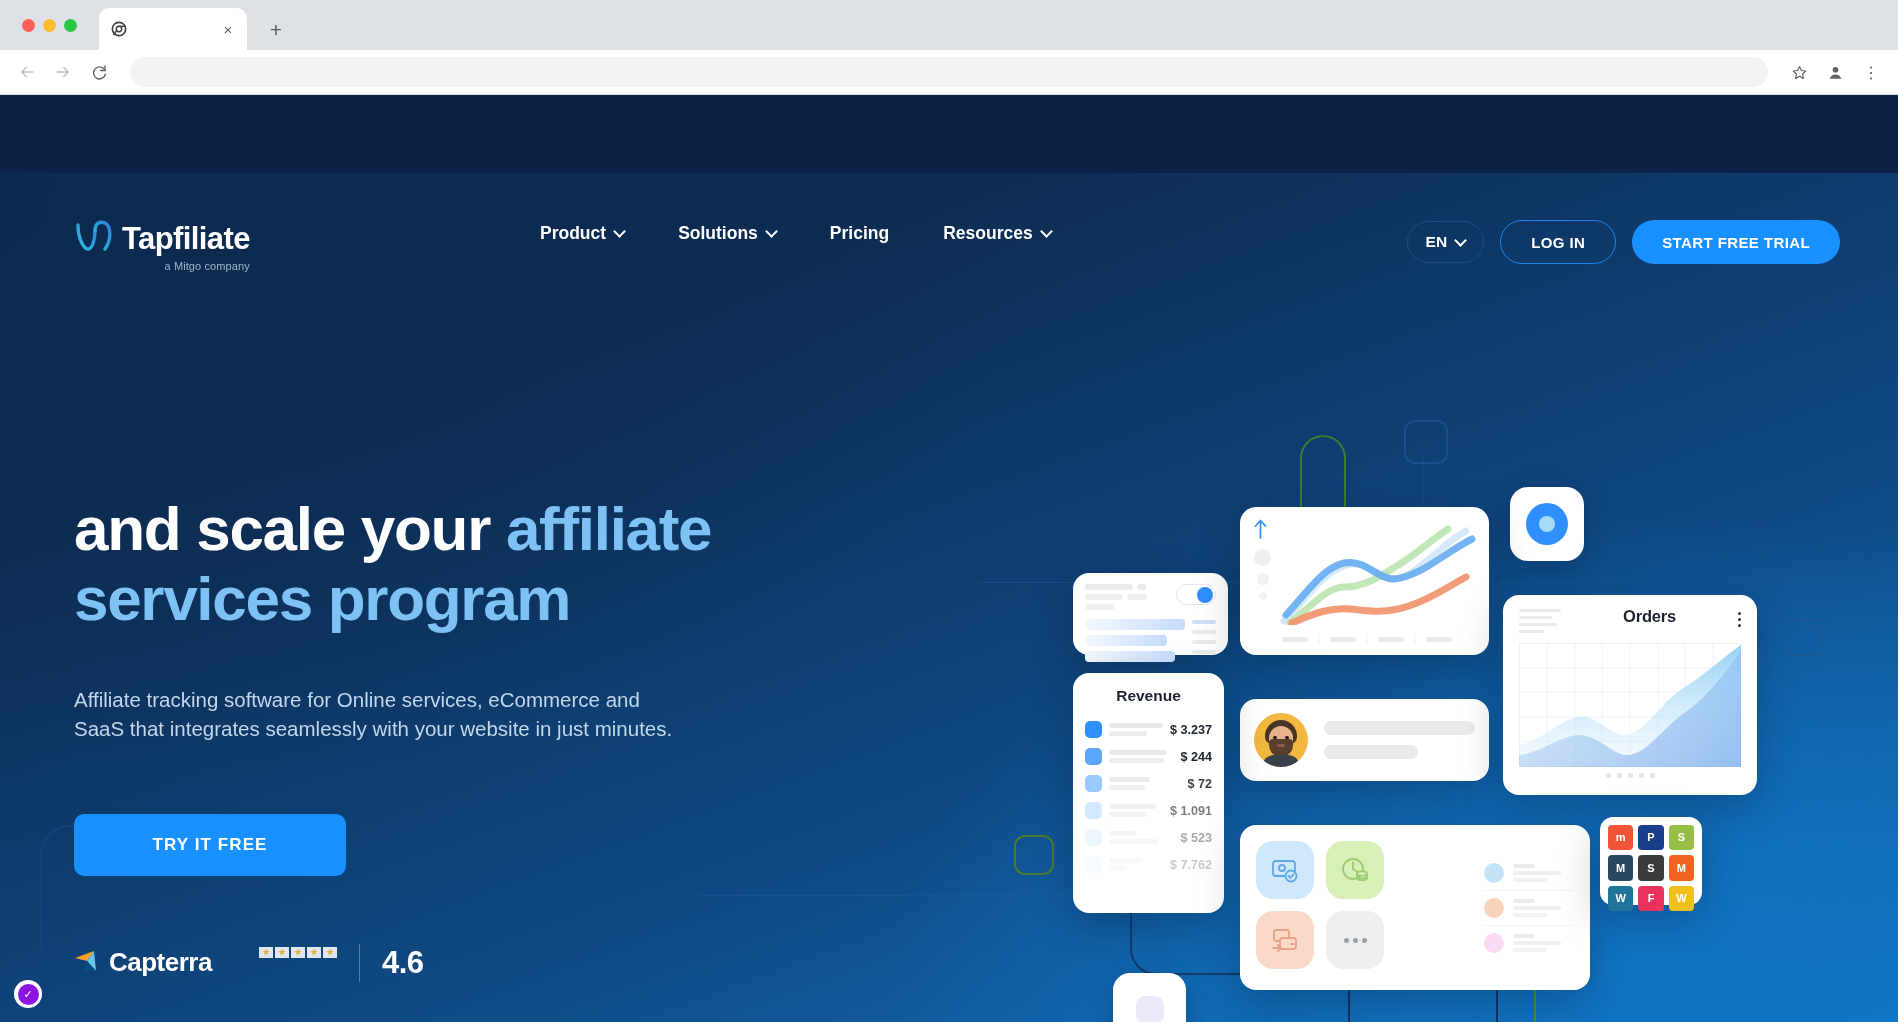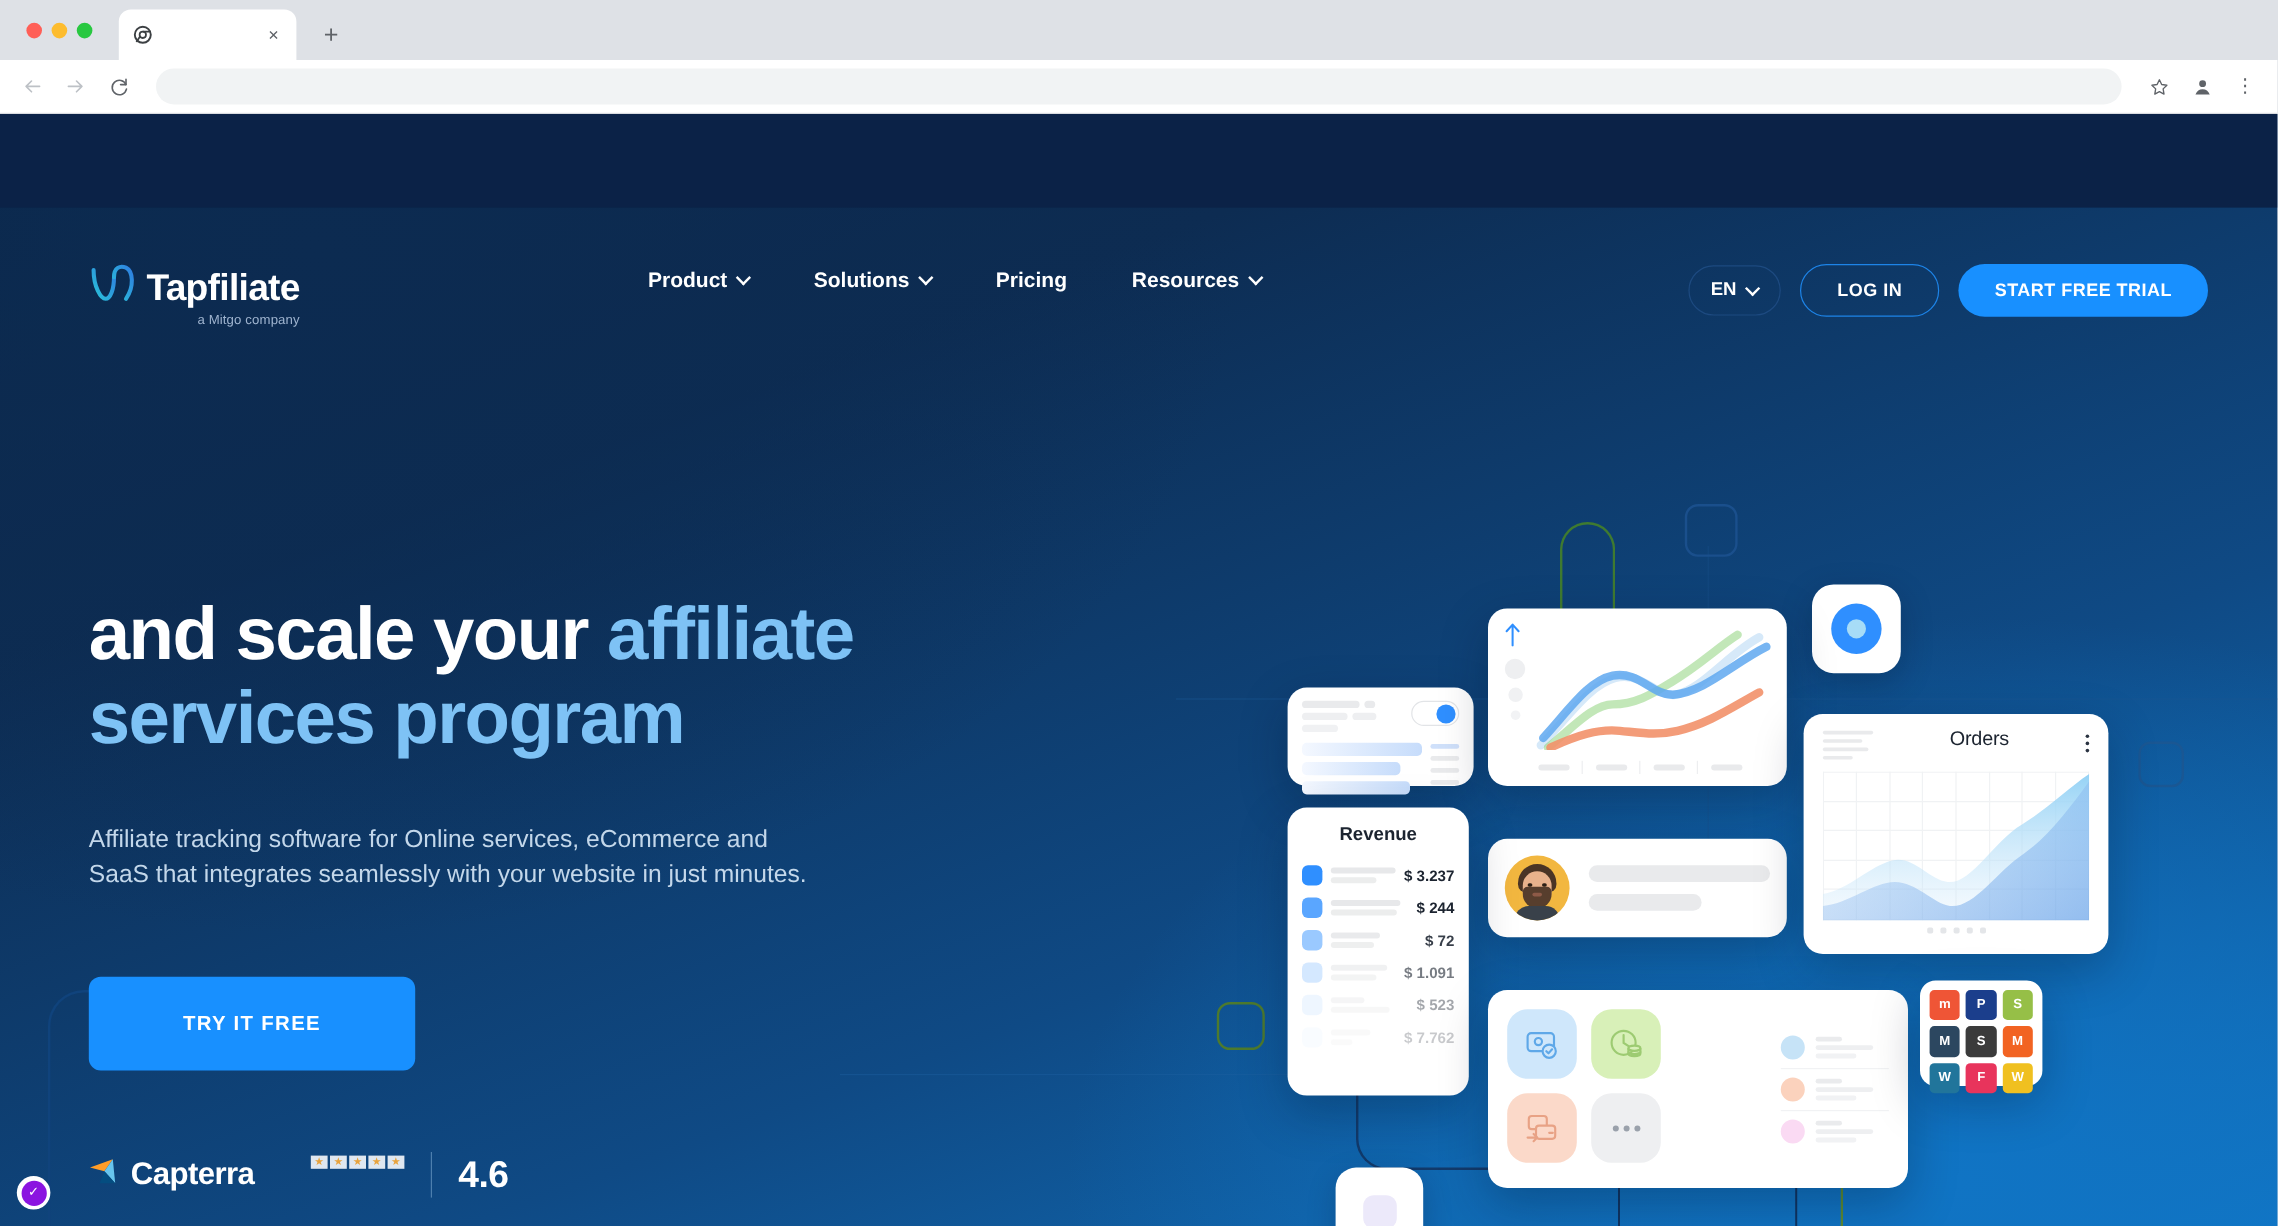--- a/index.html
+++ b/index.html
@@ -109,21 +109,21 @@
   .hero-copy { position: absolute; left: 74px; top: 330px; width: 880px; z-index: 20; }
   .h1 {
     font-size: 62px; font-weight: bold; color: #fff; line-height: 1.12;
     letter-spacing: -1.3px;
   }
   .h1 .accent { color: #7ec2f5; }
   .sub {
     margin-top: 52px; font-size: 20.5px; line-height: 1.42; color: #c3d7ea; max-width: 840px;
   }
   .cta {
-    margin-top: 70px; width: 272px; height: 78px; background: #1890ff; border-radius: 10px;
+    margin-top: 70px; width: 272px; height: 62px; background: #1890ff; border-radius: 10px;
     display: flex; align-items: center; justify-content: center;
     color: #fff; font-weight: bold; font-size: 17px; letter-spacing: 1.1px;
   }
   .rating { margin-top: 68px; display: flex; align-items: center; gap: 22px; }
   .capterra { display: flex; gap: 3px; }
   .capterra-top { display: flex; align-items: center; gap: 5px; }
   .capterra-name { color: #fff; font-size: 26px; font-weight: bold; letter-spacing: -.5px; }
   .stars { display: flex; gap: 2px; margin-left: 44px; }
   .star-box { width: 14px; height: 11px; background: #dfe7f0; display: flex; align-items: center; justify-content: center; }
   .star-box span { color: #e8a33d; font-size: 9px; line-height: 1; }
@@ -255,21 +255,21 @@
   .rev-sk { flex: 1; display: flex; flex-direction: column; gap: 3px; }
   .rev-sk .s1 { height: 5px; background: #e7e8ea; border-radius: 3px; }
   .rev-sk .s2 { height: 5px; background: #eceded; border-radius: 3px; width: 70%; }
   .rev-val { font-size: 12.6px; font-weight: bold; color: #1c2430; white-space: nowrap; }
 
   
   .card-orders { left: 1503px; top: 500px; width: 254px; height: 200px; padding: 14px 16px; }
   .ord-head { display: flex; align-items: flex-start; justify-content: space-between; }
   .ord-sk { display: flex; flex-direction: column; gap: 4px; width: 42px; }
   .ord-sk .a { height: 3px; background: #e9eaec; border-radius: 2px; }
-  .ord-title { font-size: 16.5px; font-weight: normal; color: #1c2430; letter-spacing: -.2px; margin-top: -2px; }
+  .ord-title { font-size: 16.5px; font-weight: bold; color: #1c2430; letter-spacing: -.2px; margin-top: -2px; }
   .kebab { display: flex; flex-direction: column; gap: 3px; align-items: center; padding-top: 3px; }
   .kebab i { width: 3px; height: 3px; border-radius: 50%; background: #2a3341; display: block; }
   .ord-chart { margin-top: 10px; width: 100%; height: 124px; position: relative; }
   .ord-dots { display: flex; gap: 6px; justify-content: center; margin-top: 6px; }
   .ord-dots i { width: 5px; height: 5px; background: #e4e6e9; border-radius: 1.5px; display: block; }
 
   
   .card-icons { left: 1240px; top: 730px; width: 350px; height: 165px; padding: 16px; display: flex; gap: 14px; }
   .tiles { display: grid; grid-template-columns: repeat(2, 58px); grid-template-rows: repeat(2, 58px); gap: 12px; }
   .tile { border-radius: 17px; display: flex; align-items: center; justify-content: center; }

